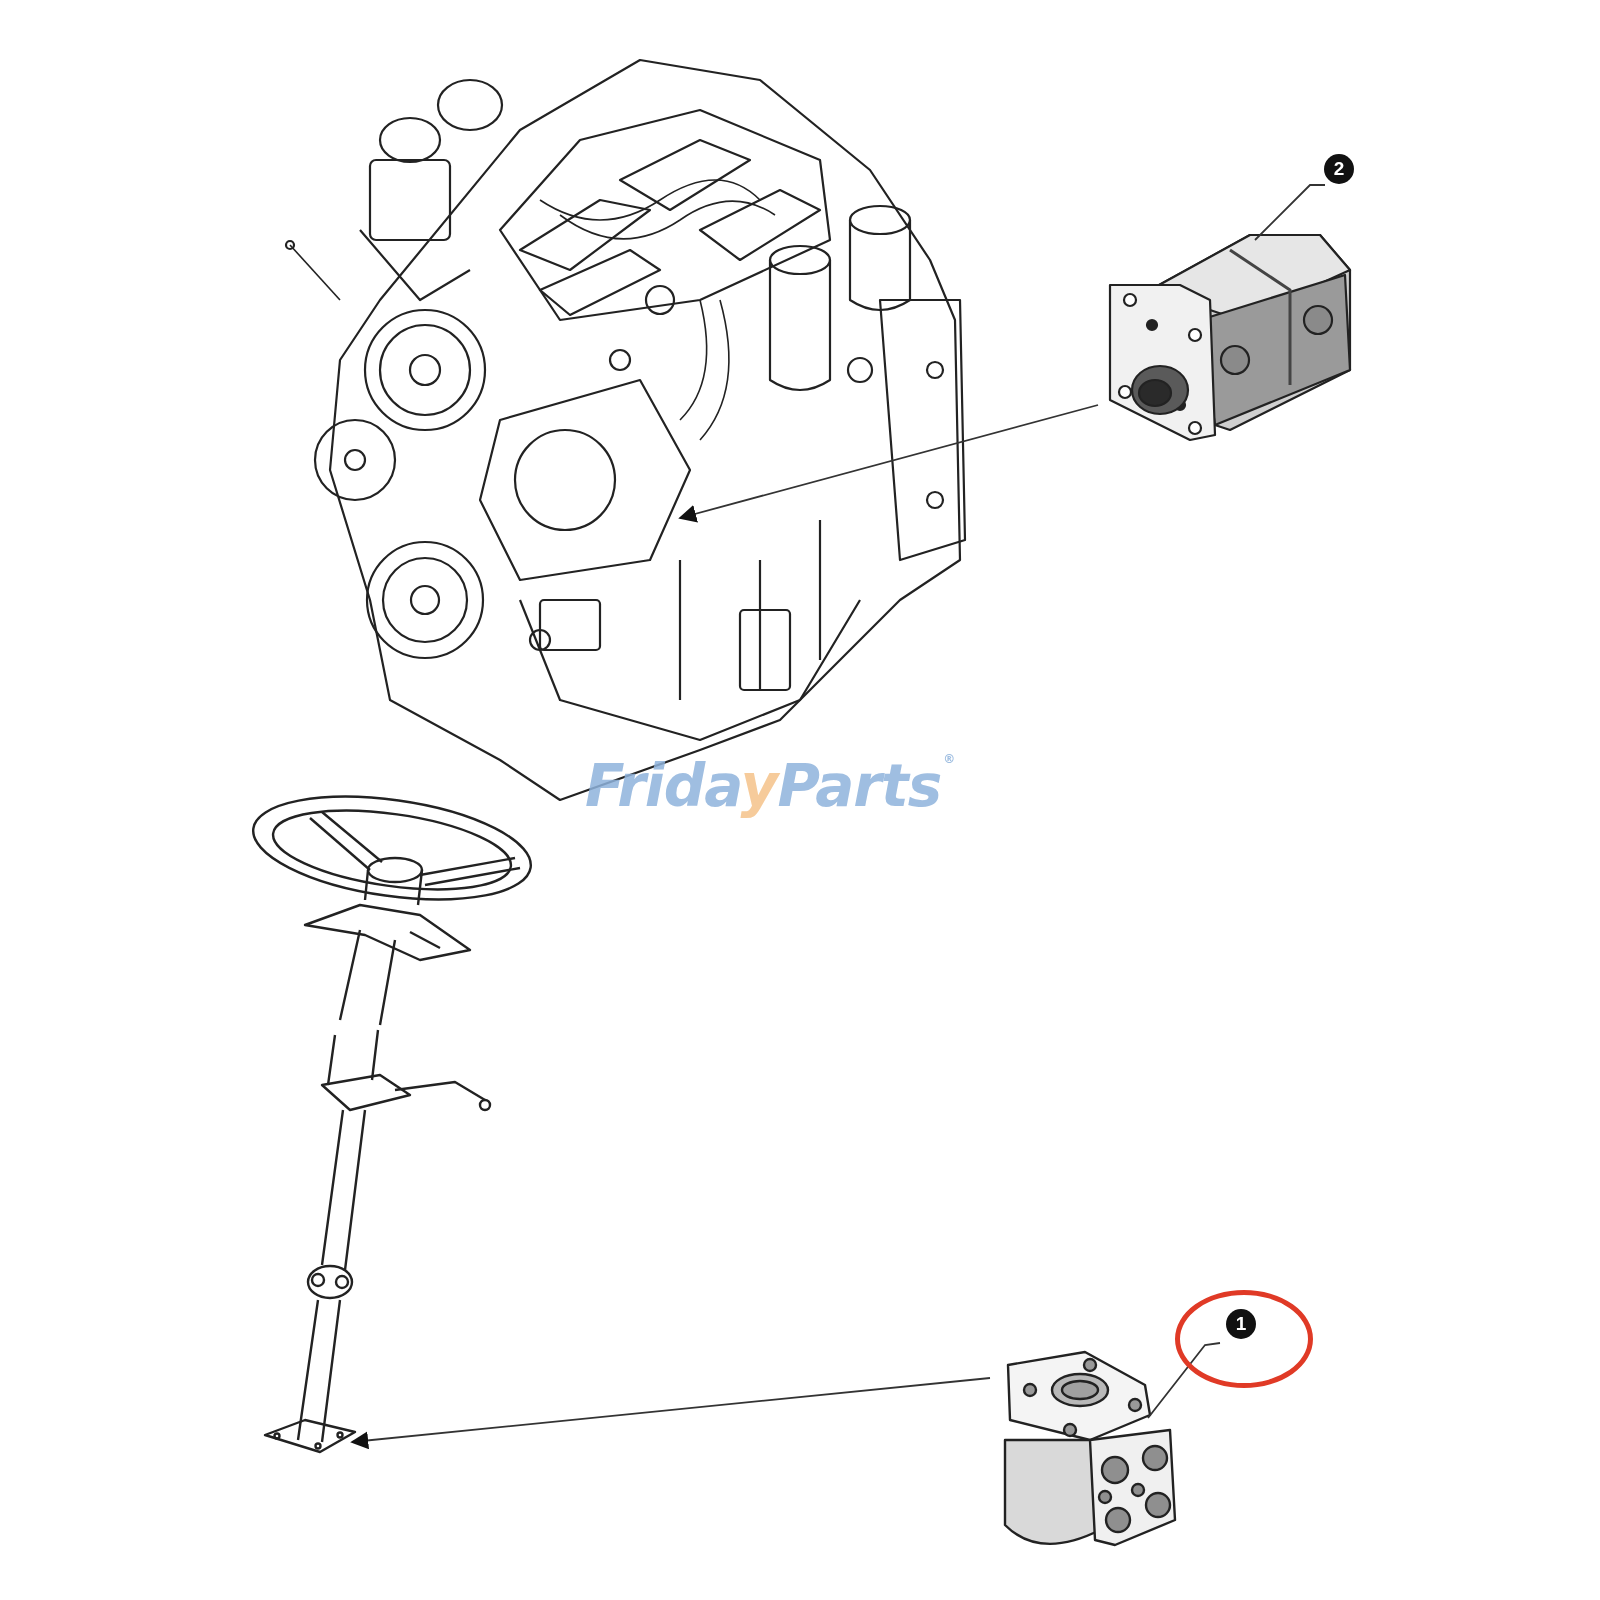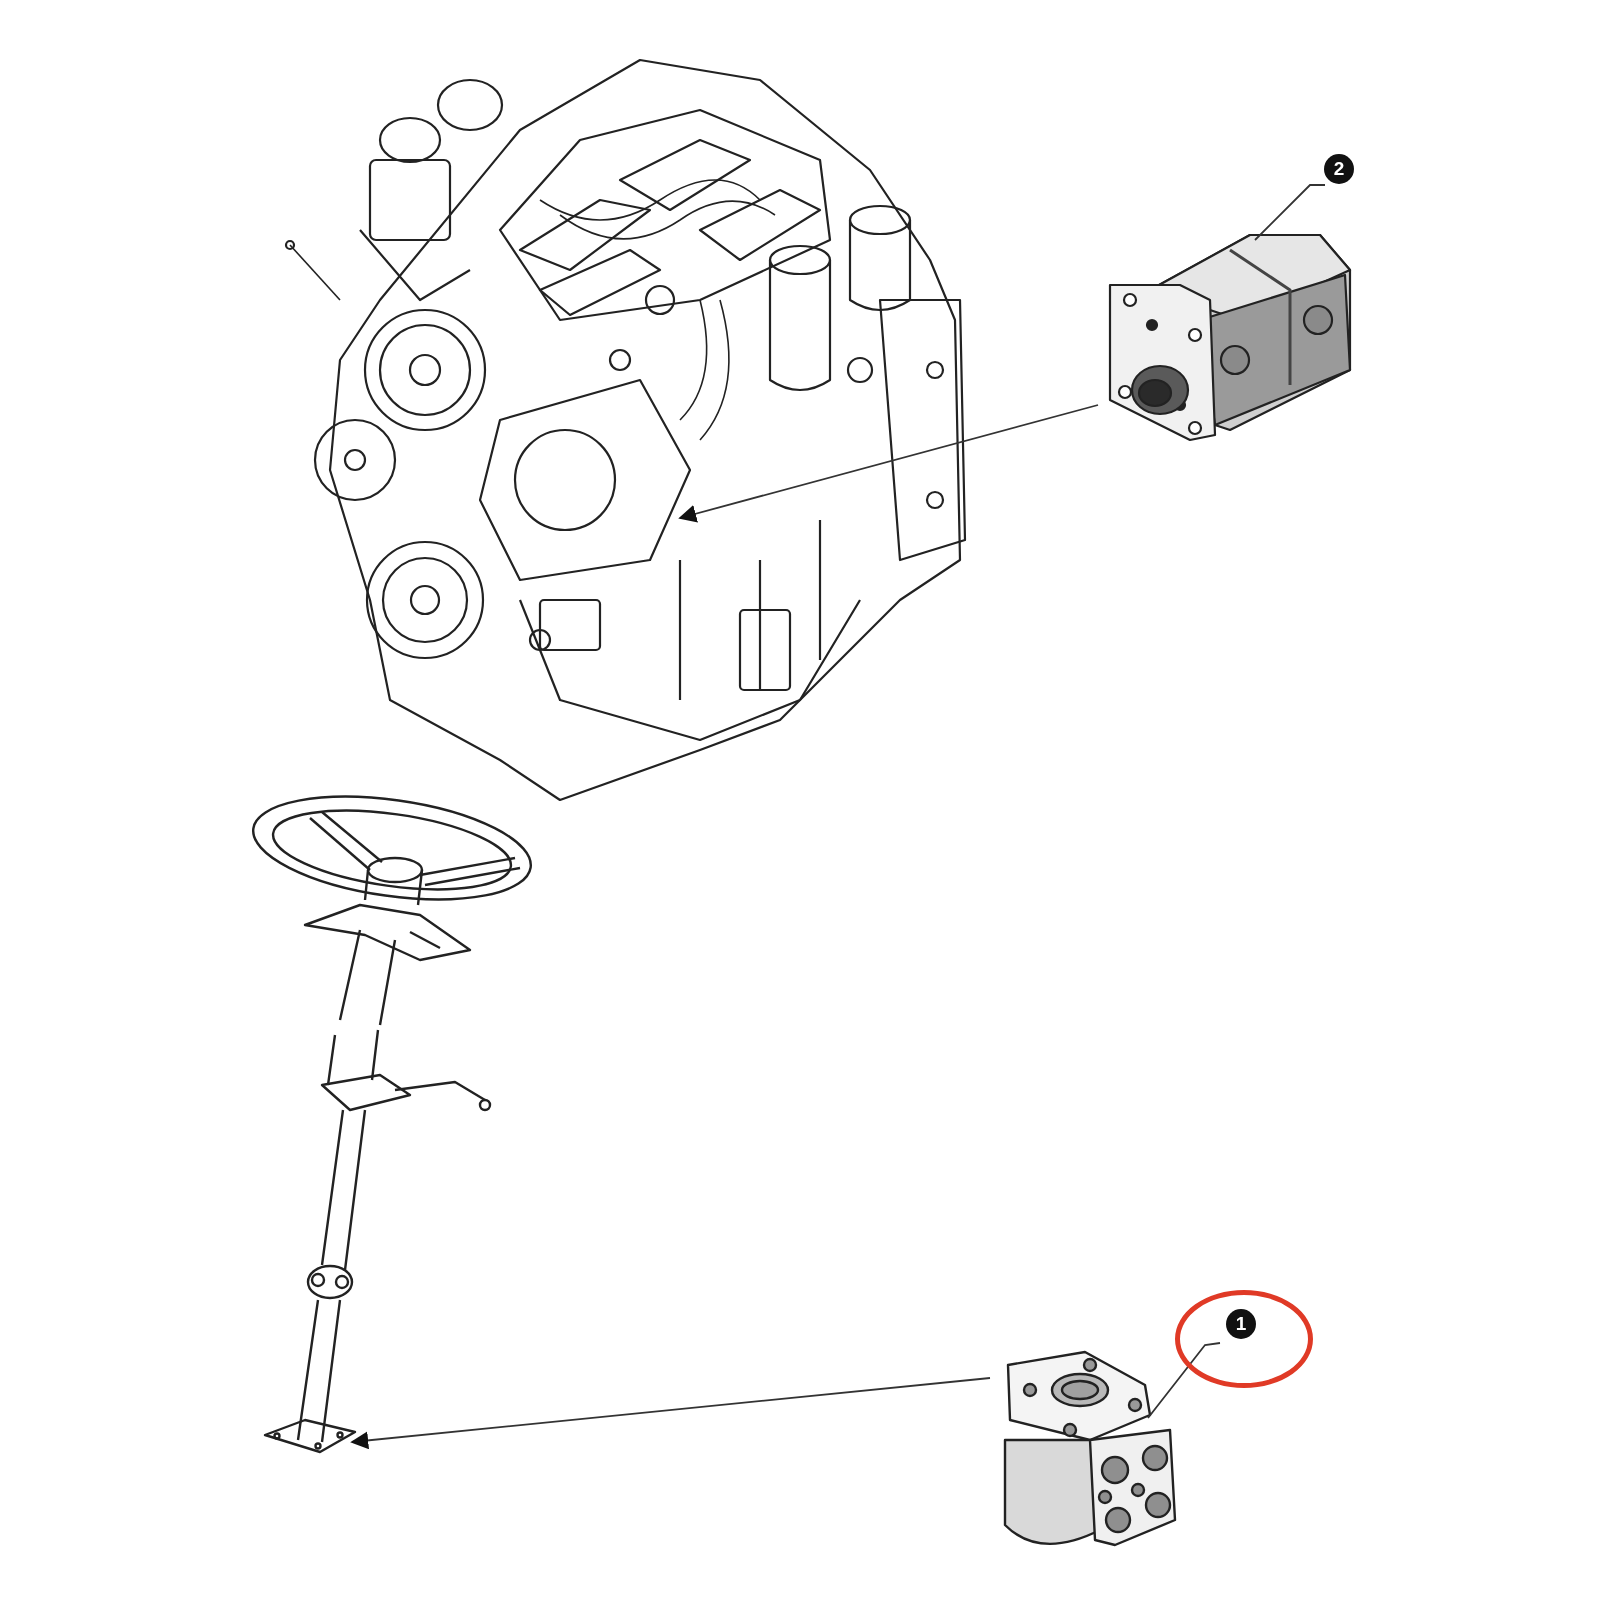--- a/index.html
+++ b/index.html
@@ -175,14 +175,17 @@
   <div class="callout" style="left:1324px; top:154px;">
     <span>2</span>
   </div>
 
   <div class="highlight-ring" style="left:1175px; top:1290px; width:128px; height:88px;"></div>
 
   <div class="callout" style="left:1226px; top:1309px;">
     <span>1</span>
   </div>
 
+  <div class="watermark">
+    <span>Frida</span><span class="check">y</span><span>Parts</span><sup>®</sup>
+  </div>
 
 </div>
 
 </body></html>

